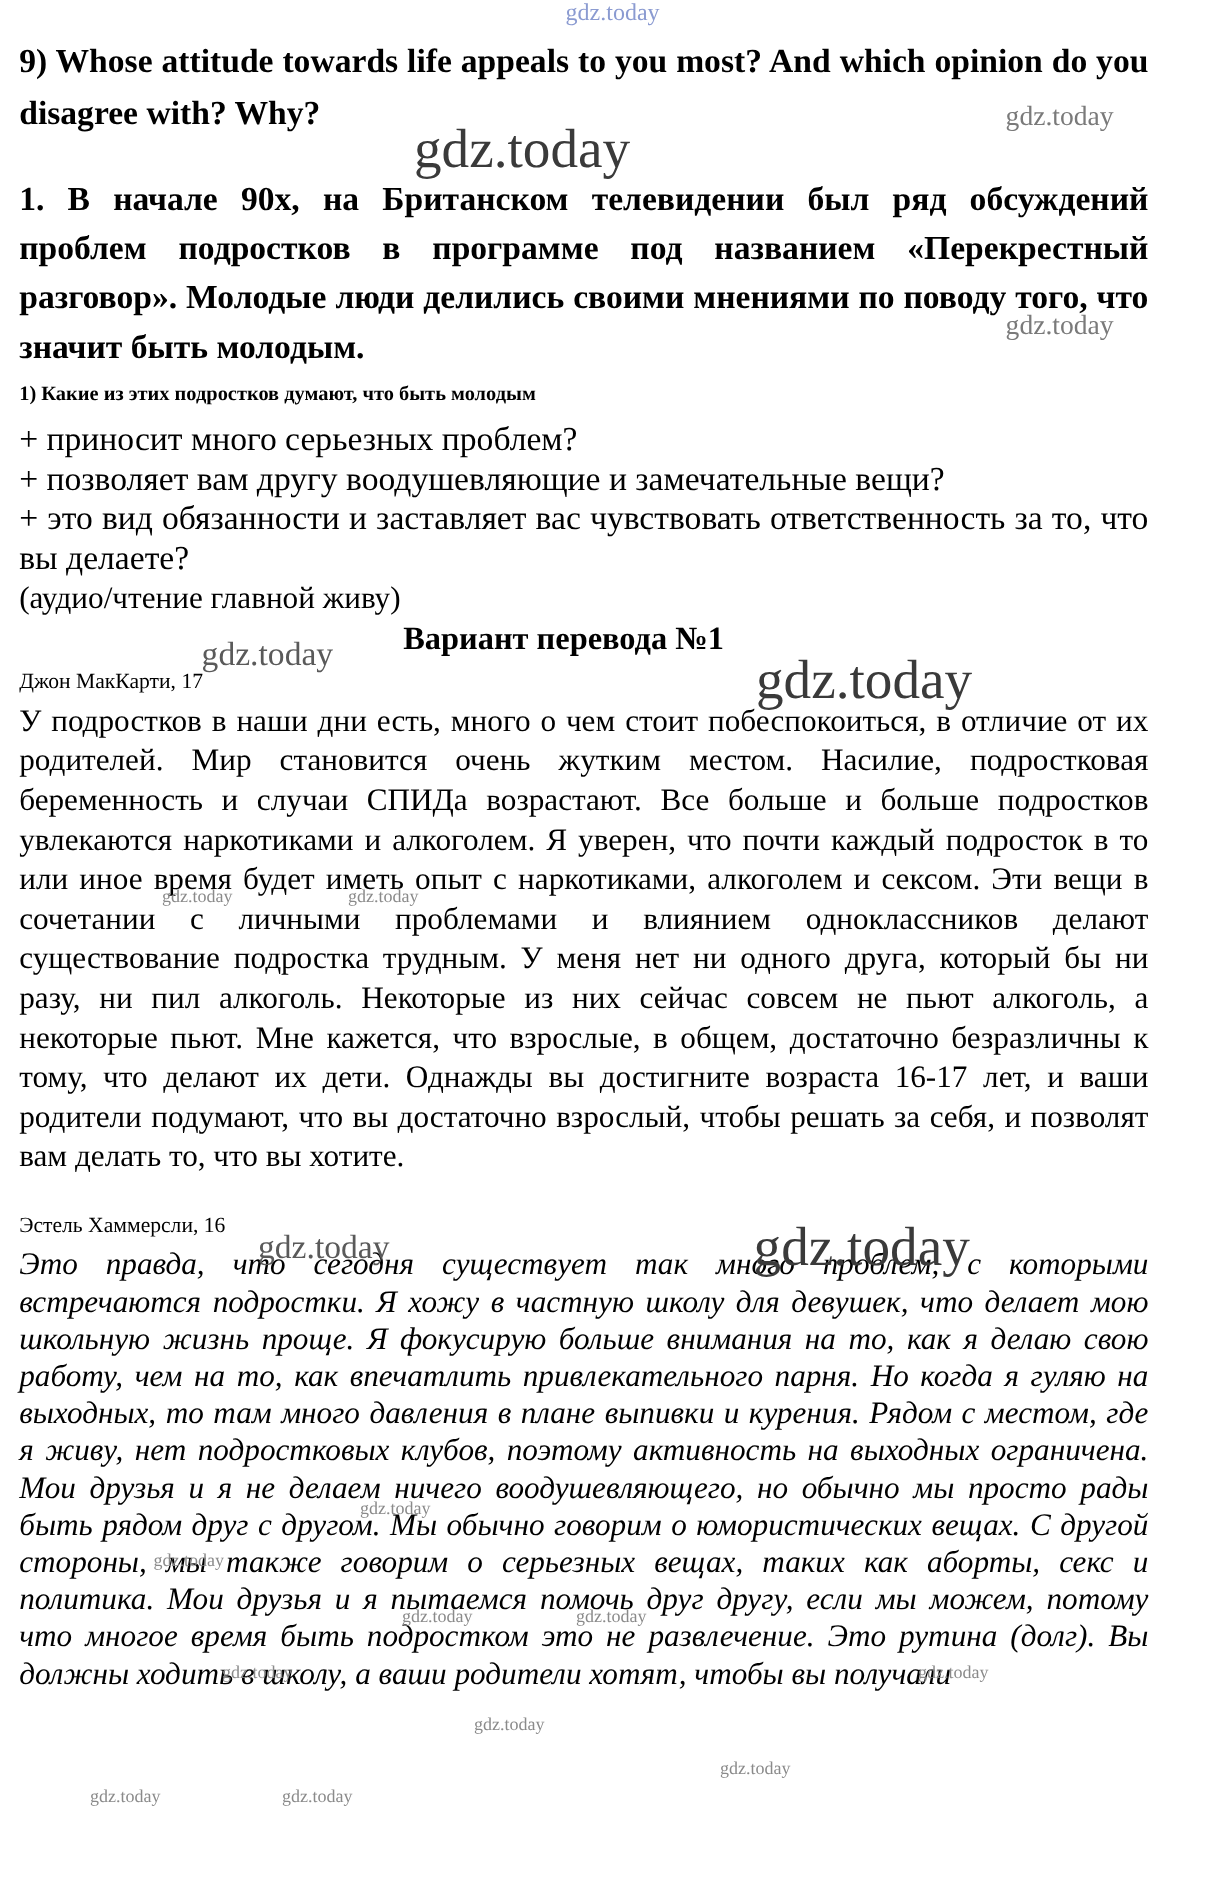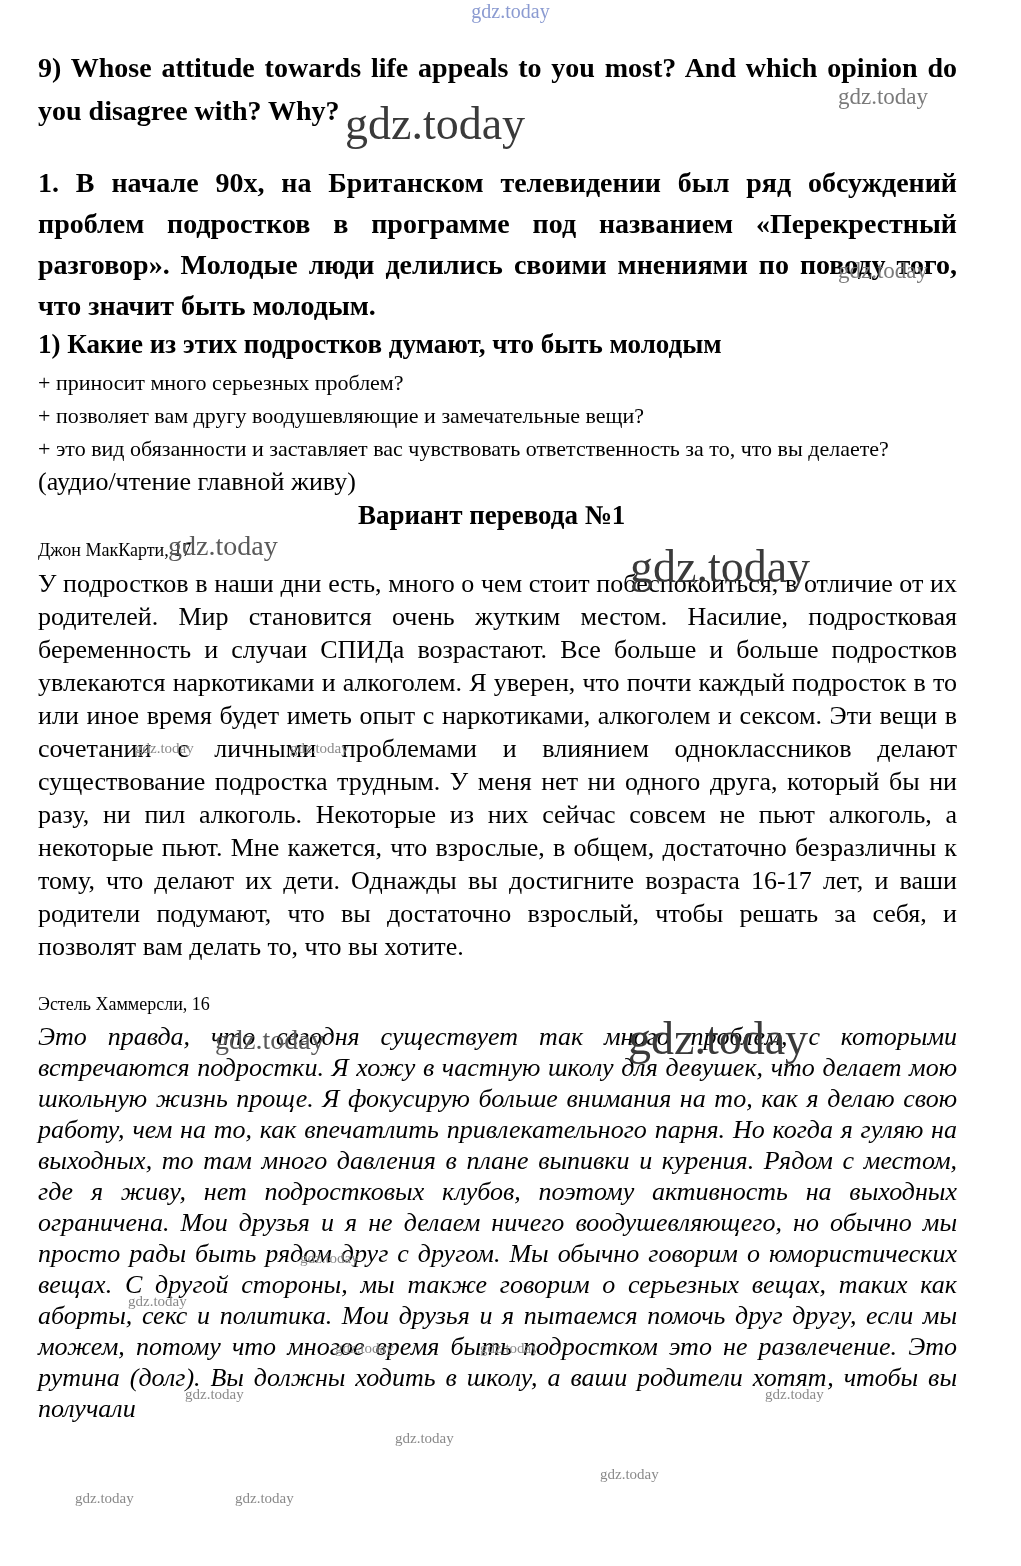--- a/index.html
+++ b/index.html
@@ -4,34 +4,34 @@
 <style>
   * { margin:0; padding:0; box-sizing:border-box; }
   html,body { background:#ffffff; }
   .page {
     position:relative;
     width:1021px; height:1566px;
     background:#ffffff;
     overflow:hidden;
     font-family:"Liberation Serif","DejaVu Serif",serif;
     color:#000;
-    padding:30px 64px 0 38px;
+    padding:30px 64px 0 16px;
   }
   .heading-en {
     font-size:28px; font-weight:bold; line-height:43px;
-    text-align:justify; margin-bottom:30px;margin-top:16px;
+    text-align:justify; margin-bottom:30px;
   }
   .intro {
     font-size:28px; font-weight:bold; line-height:41px;
     text-align:justify; 
   }
   .subheading {
-    font-size:27px; font-weight:bold; line-height:36px; margin-bottom:4px;
+    font-size:17px; font-weight:bold; line-height:36px; margin-bottom:4px;
   }
-  .option { font-size:22px; line-height:33px; text-align:justify; }
+  .option { font-size:28px; line-height:33px; text-align:justify; }
   .note { font-size:26px; line-height:33px; }
   .translation-title {
     font-size:27px; font-weight:bold; 
     line-height:35px; padding-left:320px;
   }
   .person-name { font-size:18px; line-height:34px; }
   .body-para { font-size:26px; line-height:33px; text-align:justify; }
   .body-para.p2 { line-height:31px;font-style:italic; }
   .gap { height:24px; }
 

